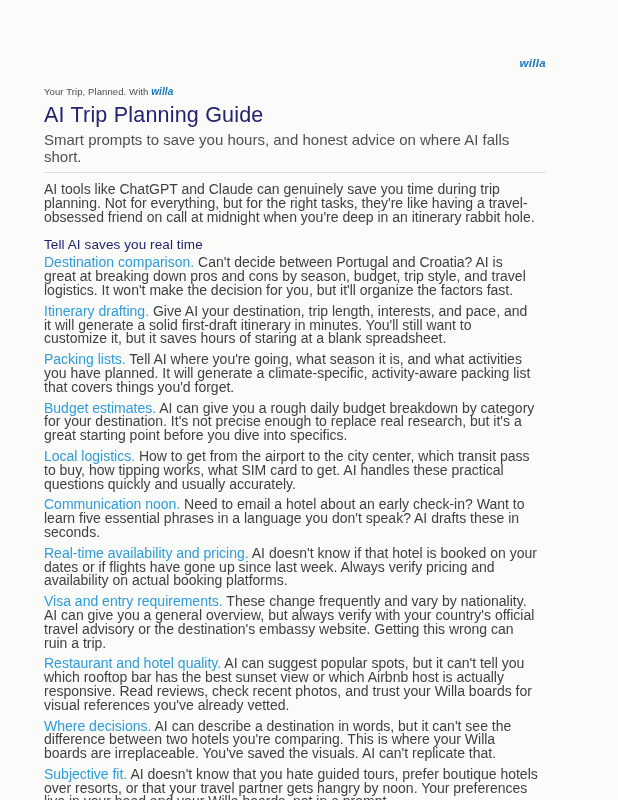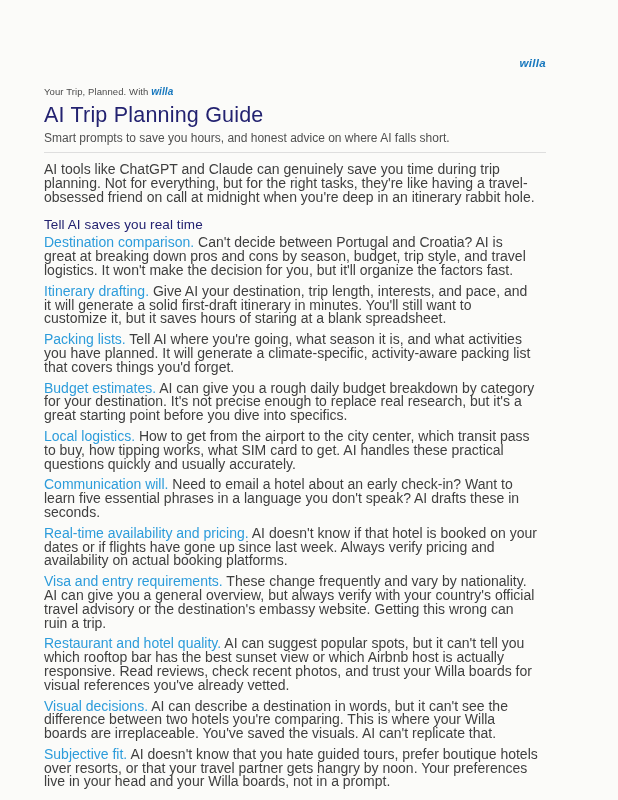--- a/index.html
+++ b/index.html
@@ -40,21 +40,21 @@
   h1.title {
     margin: 6px 0 3px 0;
     font-size: 21.5px;
     line-height: 25px;
     font-weight: 500;
     color: var(--navy, #232270);
     letter-spacing: 0.2px;
   }
   .subtitle {
     margin: 0;
-    font-size: 12px;
+    font-size: 15px;
     color: #505050;
   }
   hr.divider {
     border: none;
     border-top: 1px solid var(--divider, #dedede);
     margin: 7px 0 10px 0;
   }
   p.body, p.item {
     margin: 0 8px 7px 0;
     font-size: 14px;
@@ -93,22 +93,22 @@
 
   <p class="body">AI tools like ChatGPT and Claude can genuinely save you time during trip planning. Not for everything, but for the right tasks, they're like having a travel-obsessed friend on call at midnight when you're deep in an itinerary rabbit hole.</p>
 
   <h2 class="section-heading">Tell AI saves you real time</h2>
 
   <p class="item"><span class="lead">Destination comparison.</span><span> Can't decide between Portugal and Croatia? AI is great at breaking down pros and cons by season, budget, trip style, and travel logistics. It won't make the decision for you, but it'll organize the factors fast.</span></p>
   <p class="item"><span class="lead">Itinerary drafting.</span><span> Give AI your destination, trip length, interests, and pace, and it will generate a solid first-draft itinerary in minutes. You'll still want to customize it, but it saves hours of staring at a blank spreadsheet.</span></p>
   <p class="item"><span class="lead">Packing lists.</span><span> Tell AI where you're going, what season it is, and what activities you have planned. It will generate a climate-specific, activity-aware packing list that covers things you'd forget.</span></p>
   <p class="item"><span class="lead">Budget estimates.</span><span> AI can give you a rough daily budget breakdown by category for your destination. It's not precise enough to replace real research, but it's a great starting point before you dive into specifics.</span></p>
   <p class="item"><span class="lead">Local logistics.</span><span> How to get from the airport to the city center, which transit pass to buy, how tipping works, what SIM card to get. AI handles these practical questions quickly and usually accurately.</span></p>
-  <p class="item"><span class="lead">Communication will.</span><span> Need to email a hotel about an early check-in? Want to learn five essential phrases in a language you don't speak? AI drafts these in seconds.</span></p>
+  <p class="item"><span class="lead">Communication noon.</span><span> Need to email a hotel about an early check-in? Want to learn five essential phrases in a language you don't speak? AI drafts these in seconds.</span></p>
 
 
   <p class="item"><span class="lead">Real-time availability and pricing.</span><span> AI doesn't know if that hotel is booked on your dates or if flights have gone up since last week. Always verify pricing and availability on actual booking platforms.</span></p>
   <p class="item"><span class="lead">Visa and entry requirements.</span><span> These change frequently and vary by nationality. AI can give you a general overview, but always verify with your country's official travel advisory or the destination's embassy website. Getting this wrong can ruin a trip.</span></p>
   <p class="item"><span class="lead">Restaurant and hotel quality.</span><span> AI can suggest popular spots, but it can't tell you which rooftop bar has the best sunset view or which Airbnb host is actually responsive. Read reviews, check recent photos, and trust your Willa boards for visual references you've already vetted.</span></p>
-  <p class="item"><span class="lead">Visual decisions.</span><span> AI can describe a destination in words, but it can't see the difference between two hotels you're comparing. This is where your Willa boards are irreplaceable. You've saved the visuals. AI can't replicate that.</span></p>
+  <p class="item"><span class="lead">Where decisions.</span><span> AI can describe a destination in words, but it can't see the difference between two hotels you're comparing. This is where your Willa boards are irreplaceable. You've saved the visuals. AI can't replicate that.</span></p>
   <p class="item"><span class="lead">Subjective fit.</span><span> AI doesn't know that you hate guided tours, prefer boutique hotels over resorts, or that your travel partner gets hangry by noon. Your preferences live in your head and your Willa boards, not in a prompt.</span></p>
 
 </div>
 
 </body></html>

